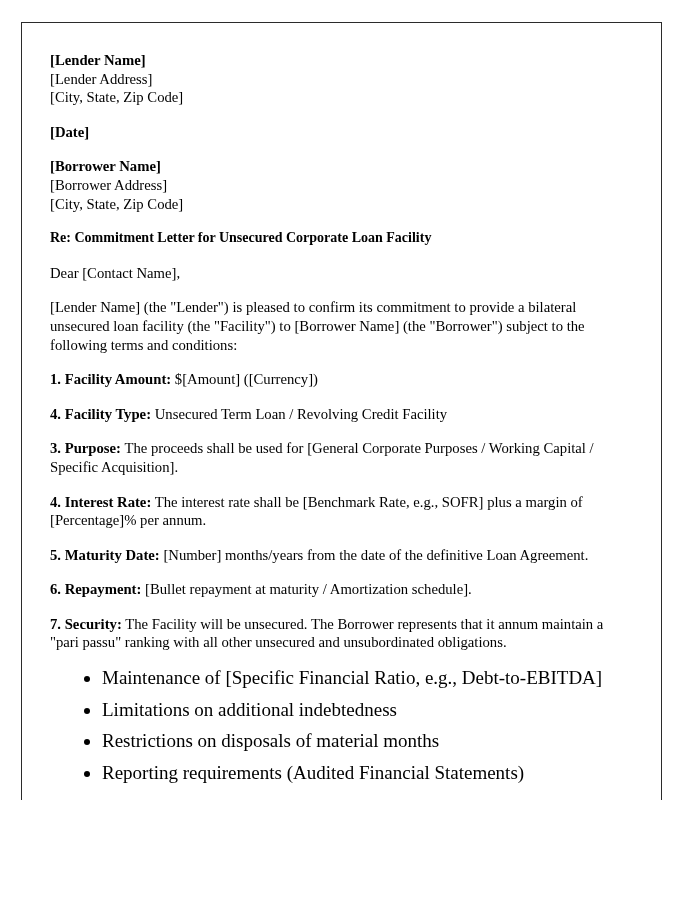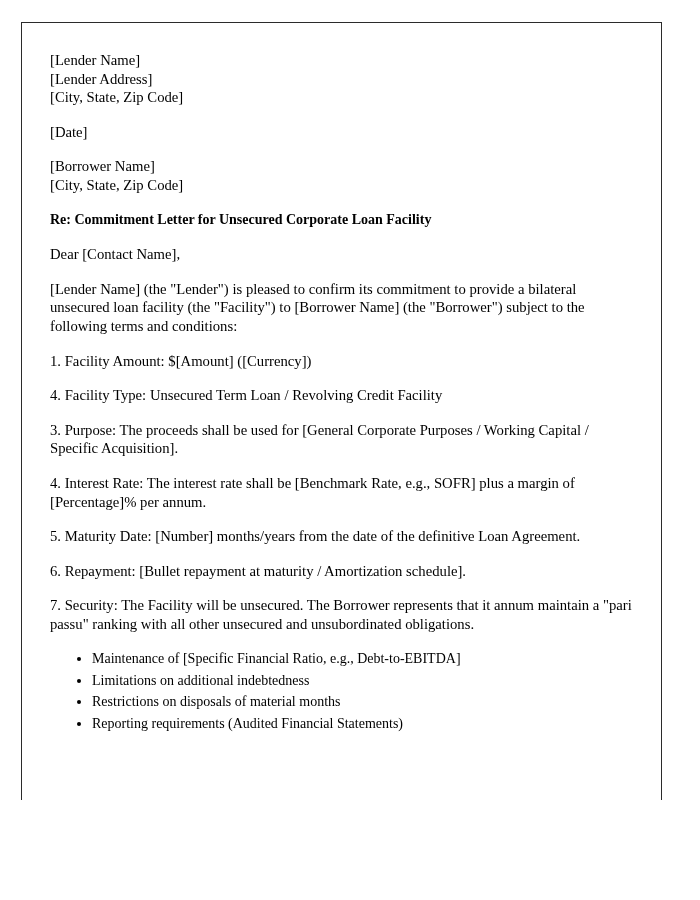--- a/index.html
+++ b/index.html
@@ -38,37 +38,37 @@
     margin: 0 0 16px 0;
     text-align: left;
   }
   .blk.tight {
     margin-bottom: 16px;
   }
   .addr-line {
     display: block;
   }
   .b {
-    font-weight: normal;
+    font-weight: bold;
   }
   .subject {
     font-weight: bold;
     font-size: 14px;
     line-height: 18.6px;
     margin: 0 0 16px 0;
   }
   ul.covenant-list {
     margin: 16px 0 16px 0;
     padding: 0 0 0 40px;
     list-style: disc;
   }
   ul.covenant-list li {
-    font-size: 14px;
+    font-size: 19px;
     line-height: 19.5px;
-    margin: 2px;
+    margin: 12px;
     padding: 0;
   }
 </style>
 </head>
 <body>
 
 <div class="page-sheet">
   <div class="page-body">
 
     <div class="blk">
@@ -76,20 +76,21 @@
       <span class="addr-line">[Lender Address]</span>
       <span class="addr-line">[City, State, Zip Code]</span>
     </div>
 
     <div class="blk">
       <span class="addr-line b">[Date]</span>
     </div>
 
     <div class="blk">
       <span class="addr-line b">[Borrower Name]</span>
+      <span class="addr-line">[Borrower Address]</span>
       <span class="addr-line">[City, State, Zip Code]</span>
     </div>
 
     <div class="subject">Re: Commitment Letter for Unsecured Corporate Loan Facility</div>
 
     <div class="blk">Dear [Contact Name],</div>
 
     <div class="blk">[Lender Name] (the "Lender") is pleased to confirm its commitment to provide a bilateral unsecured loan facility (the "Facility") to [Borrower Name] (the "Borrower") subject to the following terms and conditions:</div>
 
     <div class="blk">

